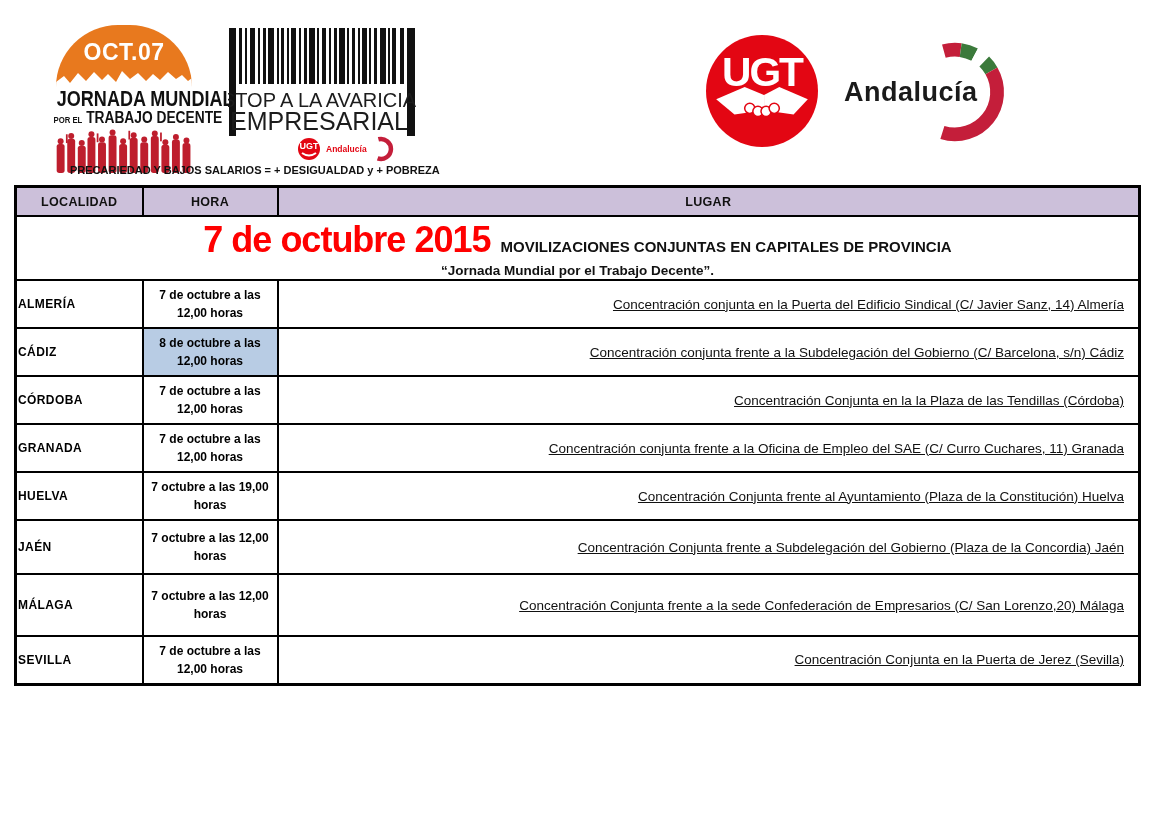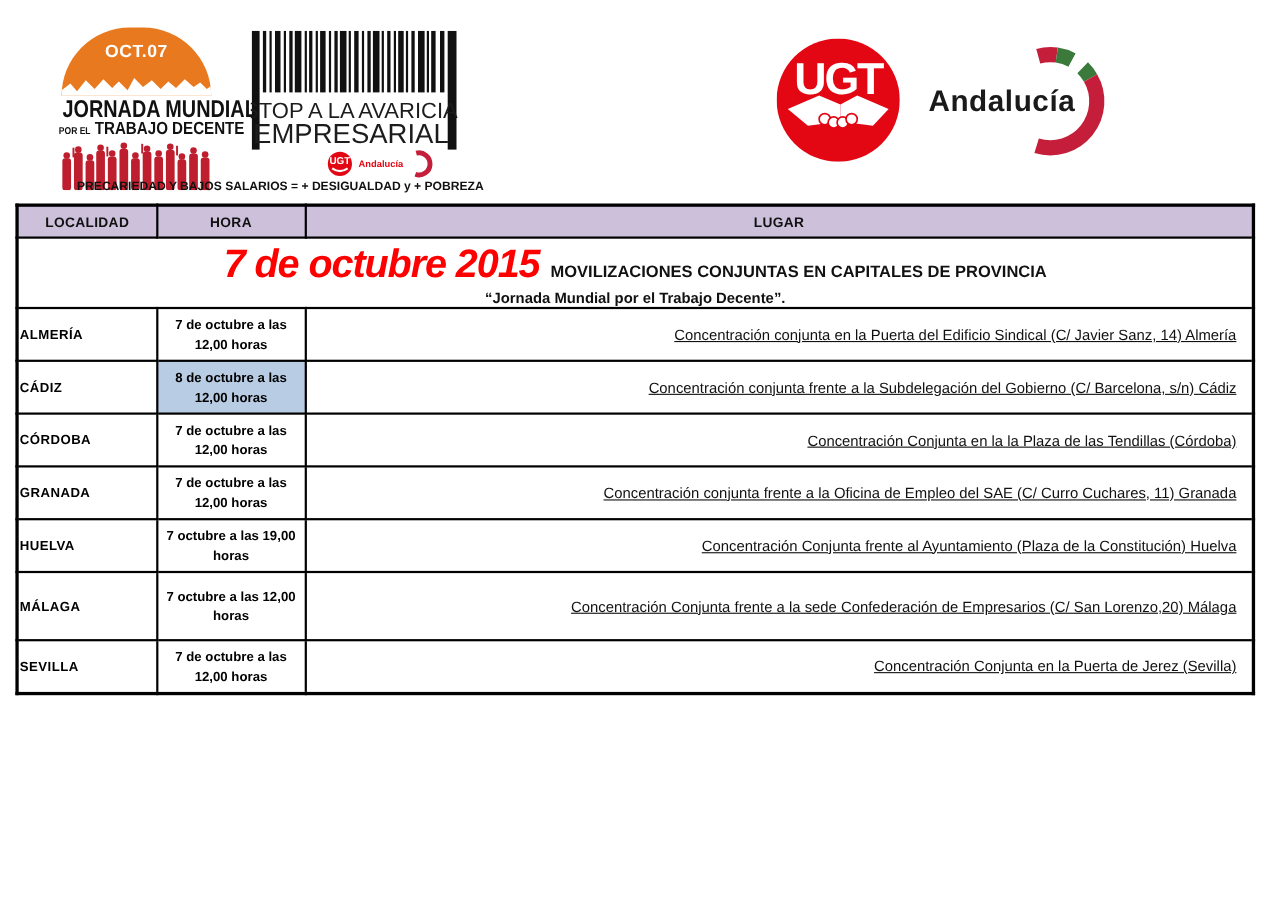--- a/index.html
+++ b/index.html
@@ -4,21 +4,21 @@
 <style>
   html,body{margin:0;padding:0;background:#fff;}
   body{width:1169px;height:826px;position:relative;overflow:hidden;
        font-family:"Liberation Sans", sans-serif;color:#000;}
 
   
   .logo-left{position:absolute;left:42px;top:25px;width:200px;}
   .dome{position:relative;margin-left:14px;width:136px;height:62px;
         background:#E8791E;border-radius:140px 140px 0 0;overflow:hidden;}
   .dome-text{position:absolute;top:14px;left:0;width:100%;text-align:center;
-             color:#fff;font-weight:bold;font-size:16px;letter-spacing:.5px;}
+             color:#fff;font-weight:bold;font-size:23px;letter-spacing:.5px;}
   .jagged{position:absolute;bottom:-1px;left:0;width:100%;height:20px;display:block;}
   .jm1{width:164px;text-align:center;font-weight:900;font-size:22px;line-height:22px;
        transform:scaleX(.82);transform-origin:center;white-space:nowrap;margin-top:1px;color:#111;}
   .jm2{width:164px;text-align:center;font-weight:900;white-space:nowrap;
        transform:scaleX(.86);transform-origin:center;color:#111;margin-top:-1px;}
   .jm2 .porel{font-size:9px;}
   .jm2 .dec{font-size:16px;}
   .crowd{display:block;margin:2px 0 0 6px;width:152px;height:44px;}
   .precariedad{position:absolute;left:40px;top:164px;width:360px;font-weight:bold;
                font-size:11px;color:#111;white-space:nowrap;padding-left:30px;}
@@ -31,21 +31,21 @@
   .ugt-circle svg{width:100%;height:100%;display:block;}
   .andalucia-text{position:absolute;left:138px;top:44px;font-size:27px;font-weight:bold;
                   color:#1a1a1a;letter-spacing:.5px;}
   .arc-svg{position:absolute;left:212px;top:0;width:92px;height:118px;}
 
   
   .table-wrap{position:absolute;left:14px;top:185px;width:1127px;}
   table{border-collapse:collapse;width:100%;table-layout:fixed;border:3px solid #000;}
   td,th{border:2px solid #000;vertical-align:middle;}
   .title-cell{height:60px;text-align:center;background:#fff;}
-  .title-date{color:#FF0000;font-weight:bold;font-size:36px;letter-spacing:-1px;font-style:italic;}
+  .title-date{color:#FF0000;font-weight:bold;font-size:36px;letter-spacing:-1px;}
   .title-heading{font-weight:bold;font-size:15px;margin-left:10px;color:#111;}
   .title-sub{font-weight:bold;font-size:13.5px;margin-top:2px;color:#111;}
   thead th{background:#CCC0DA;font-size:12.5px;font-weight:bold;height:25px;
            letter-spacing:.3px;color:#111;}
   tbody tr{height:48px;}
   tbody tr.r6{height:54px;}
   tbody tr.r7{height:62px;}
   td.loc{font-weight:bold;font-size:12px;text-align:left;letter-spacing:.4px;}
   td.hora{font-weight:bold;font-size:12px;text-align:center;line-height:1.5;padding:0 4px;}
   td.hora.hl{background:#B8CCE4;}
@@ -214,20 +214,25 @@
       <tr>
         <td class="loc">GRANADA</td>
         <td class="hora">7 de octubre a las 12,00 horas</td>
         <td class="lugar">Concentración conjunta frente a la Oficina de Empleo del SAE (C/ Curro Cuchares, 11) Granada</td>
       </tr>
       <tr>
         <td class="loc">HUELVA</td>
         <td class="hora">7 octubre a las 19,00 horas</td>
         <td class="lugar">Concentración Conjunta frente al Ayuntamiento (Plaza de la Constitución) Huelva</td>
       </tr>
+      <tr class="r6">
+        <td class="loc">JAÉN</td>
+        <td class="hora">7 octubre a las 12,00 horas</td>
+        <td class="lugar">Concentración Conjunta frente a Subdelegación del Gobierno (Plaza de la Concordia) Jaén</td>
+      </tr>
       <tr class="r7">
         <td class="loc">MÁLAGA</td>
         <td class="hora">7 octubre a las 12,00 horas</td>
         <td class="lugar">Concentración Conjunta frente a la sede Confederación de Empresarios (C/ San Lorenzo,20) Málaga</td>
       </tr>
       <tr>
         <td class="loc">SEVILLA</td>
         <td class="hora">7 de octubre a las 12,00 horas</td>
         <td class="lugar">Concentración Conjunta en la Puerta de Jerez (Sevilla)</td>
       </tr>

